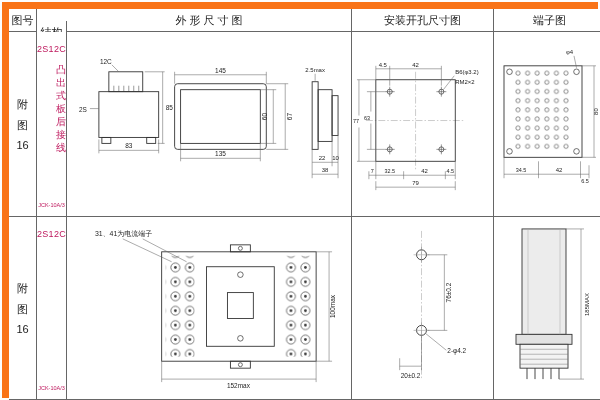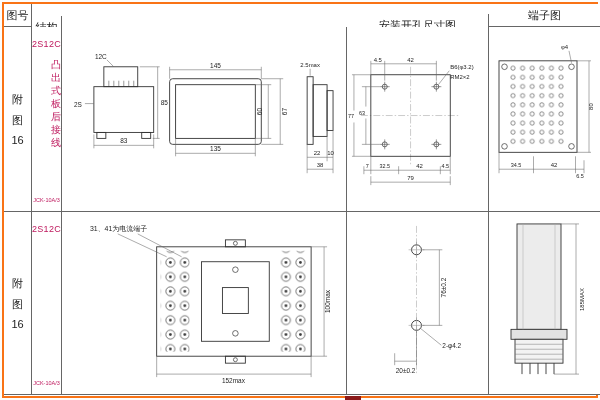--- a/index.html
+++ b/index.html
@@ -1,18 +1,18 @@
 <!DOCTYPE html>
 <html><head>
 <meta charset="utf-8">
 <style>
   * { margin:0; padding:0; box-sizing:border-box; }
   html,body { width:600px; height:400px; overflow:hidden; }
   body { background:#fdfdfc; font-family:"Liberation Sans", sans-serif; position:relative; }
-  .sheet { position:absolute; left:2px; top:2px; width:596px; height:396px; background:#fff; border:2px solid #f97316; }
+  .sheet { position:absolute; left:2px; top:2px; width:596px; height:396px; background:#fff; border:7px solid #f97316; }
   .cell { position:absolute; border-right:1px solid #666; border-bottom:1px solid #666; overflow:hidden; background:#fff; }
   .last { border-right:none; }
   .hdr { display:flex; align-items:center; justify-content:center; font-size:11px; color:#1a1a1a; }
   .figcell { display:flex; flex-direction:column; align-items:center; justify-content:center; gap:6px; font-size:11px; color:#1a1a1a; }
   .structcell { display:flex; flex-direction:column; align-items:center; padding:12px 0 8px; color:#be185d; }
   .structcell .model { font-size:9px; letter-spacing:0.3px; }
   .structcell .desc { width:11px; word-break:break-all; line-height:13px; font-size:10px; text-align:center; margin-top:9px; flex:1;margin-left:19px; }
   .structcell .series { font-size:5.5px; margin-top:auto; white-space:nowrap; }
   .draw svg { display:block; width:100%; height:100%; }
   svg text { font-family:"Liberation Sans", sans-serif; fill:#1d1d1d; }
@@ -22,21 +22,24 @@
 <body>
 
 <div class="sheet">
 
   <div class="cell hdr" style="left:0;top:0;width:28px;height:23px">
     <span>图号</span>
   </div>
   <div class="cell hdr" style="left:28px;top:12px;width:30px;height:23px">
     <span>结构</span>
   </div>
-  <div class="cell hdr" style="left:343px;top:10px;width:142px;height:23px">
+  <div class="cell hdr" style="left:58px;top:0;width:285px;height:23px">
+    <span>外 形 尺 寸 图</span>
+  </div>
+  <div class="cell hdr" style="left:343px;top:0;width:142px;height:23px">
     <span>安装开孔尺寸图</span>
   </div>
   <div class="cell hdr last" style="left:485px;top:0;width:111px;height:23px">
     <span>端子图</span>
   </div>
 
   <div class="cell figcell" style="left:0;top:23px;width:28px;height:185px">
     <span>附</span>
     <span>图</span>
     <span>16</span>

